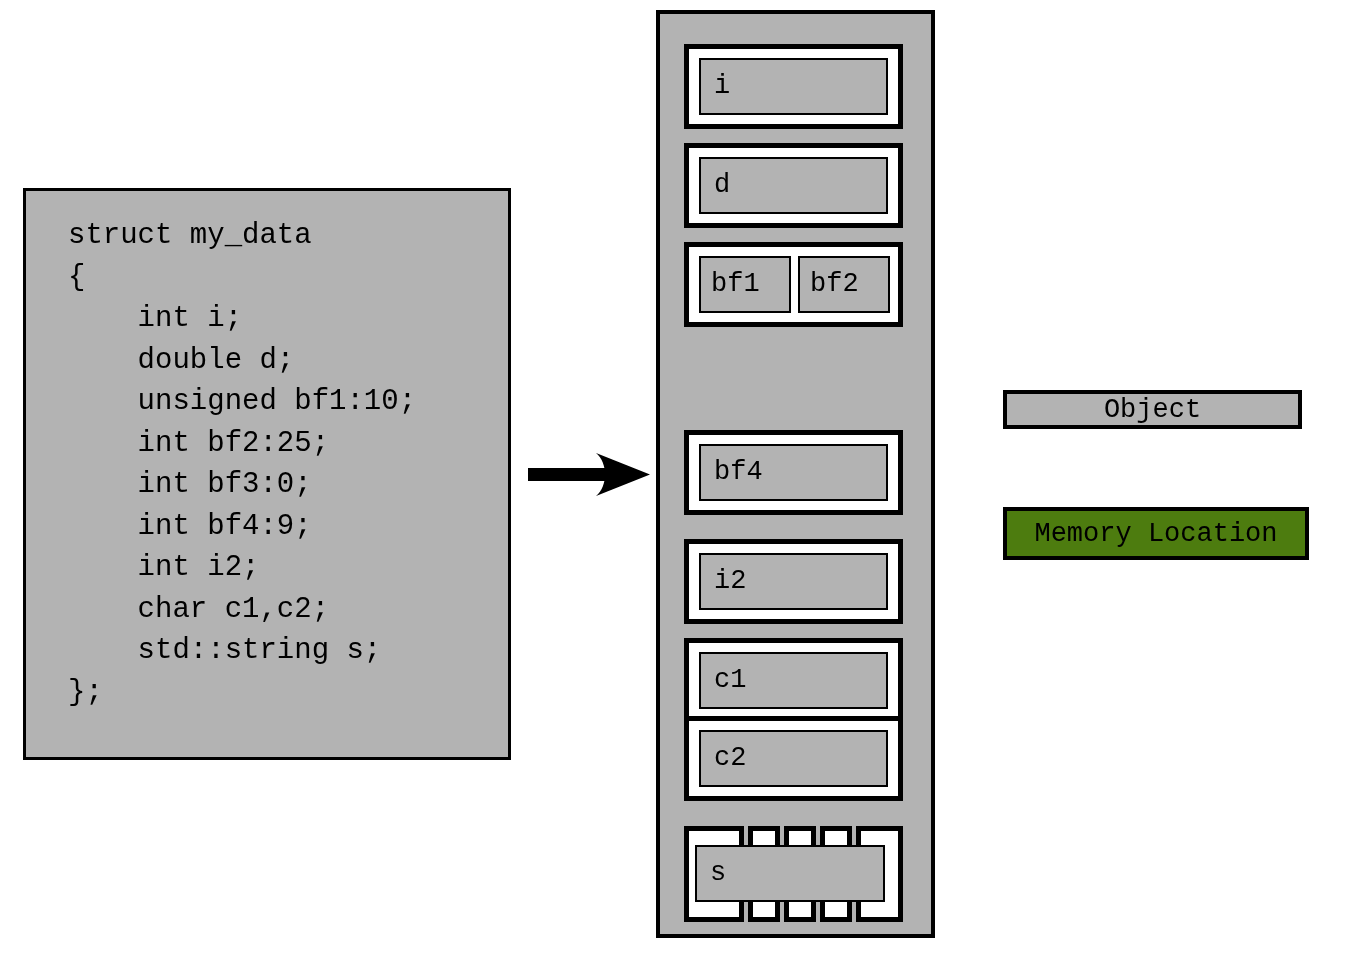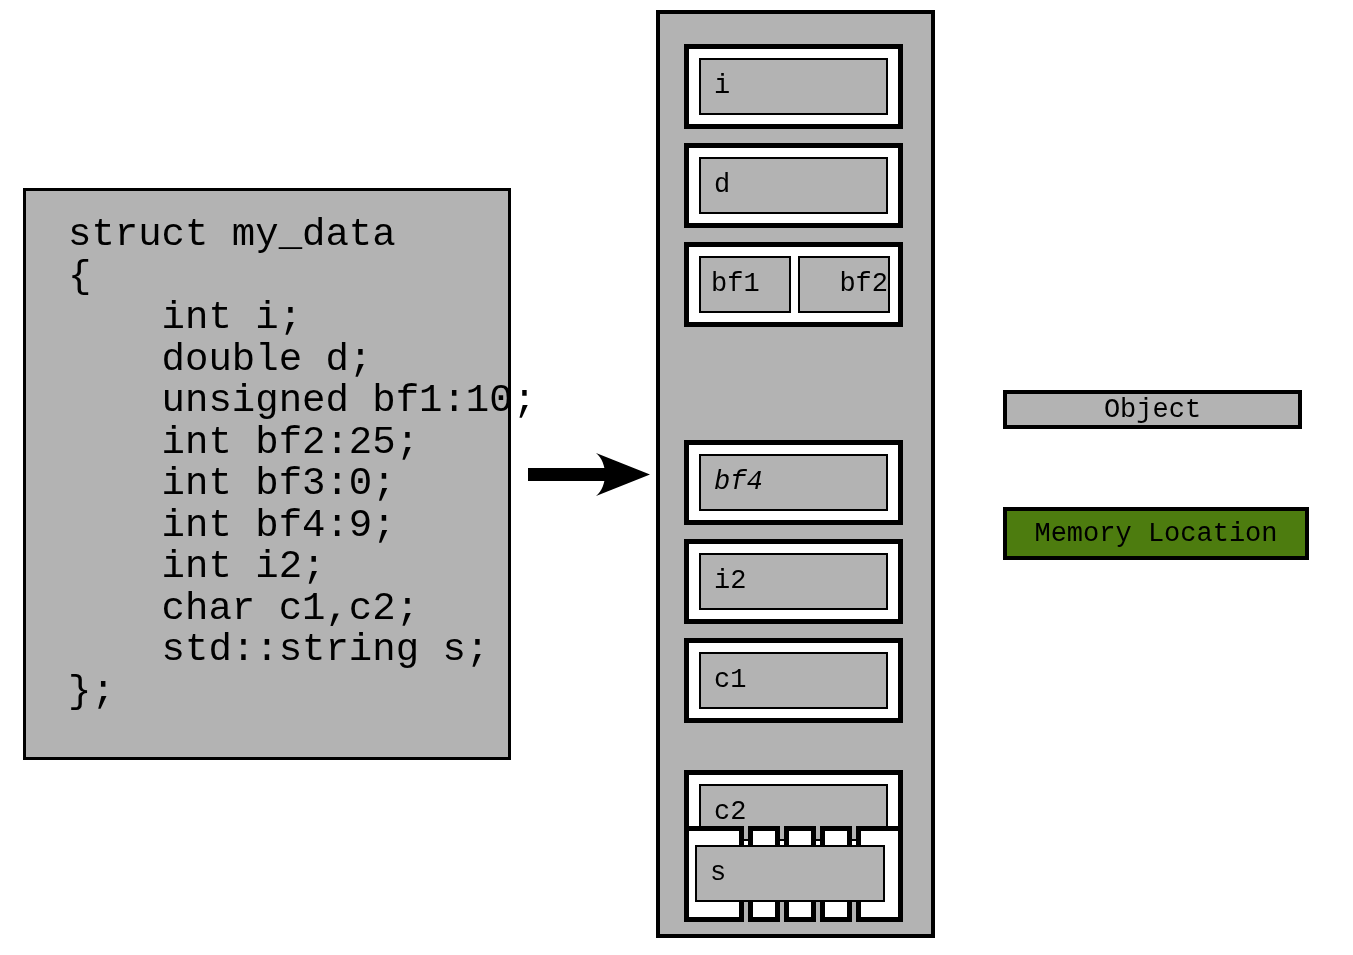--- a/index.html
+++ b/index.html
@@ -25,21 +25,21 @@
     width: 488px;
     height: 572px;
     background: #b3b3b3;
     border: 3px solid #000000;
     box-sizing: border-box;
   }
   #code-lines {
     position: absolute;
     left: 42px;
     top: 24px;
-    font-size: 39px;
+    font-size: 29px;
     line-height: 41.5px;
     white-space: pre;
     letter-spacing: 0px;
   }
   .code-line {
     white-space: pre;
     display: block;
   }
 
   
@@ -101,21 +101,20 @@
     height: 57px;
     padding-left: 10px;
     text-align: center;
   }
   .obj.half-right {
     left: 109px;
     top: 9px;
     width: 92px;
     height: 57px;
     padding-left: 10px;
-    justify-content: flex-end;
   }
 
   
   #row-s {
     position: absolute;
     left: 24px;
     width: 219px;
     height: 96px;
     background: transparent;
   }
@@ -200,36 +199,36 @@
       </div>
     </div>
     <div class="mem-loc" style="top: 228px;">
       <div class="obj half-left">
         <span>bf1</span>
       </div>
       <div class="obj half-right">
         <span>bf2</span>
       </div>
     </div>
-    <div class="mem-loc" style="top: 426px; font-style: italic;">
+    <div class="mem-loc" style="top: 416px;">
       <div class="obj single">
         <span>bf4</span>
       </div>
     </div>
     <div class="mem-loc" style="top: 525px;">
       <div class="obj single">
         <span>i2</span>
       </div>
     </div>
     <div class="mem-loc" style="top: 624px; font-family: Liberation Mono, monospace;">
       <div class="obj single">
         <span>c1</span>
       </div>
     </div>
-    <div class="mem-loc" style="top: 756px; padding-left: 29px;">
+    <div class="mem-loc" style="top: 702px; padding-left: 29px;">
       <div class="obj single">
         <span>c2</span>
       </div>
     </div>
     <div id="row-s" style="top: 812px;">
       <div class="s-seg" style="left: 0px; width: 60px;"></div>
       <div class="s-seg" style="left: 64px; width: 32px;"></div>
       <div class="s-seg" style="left: 100px; width: 32px;"></div>
       <div class="s-seg" style="left: 136px; width: 32px;"></div>
       <div class="s-seg" style="left: 172px; width: 47px;"></div>

